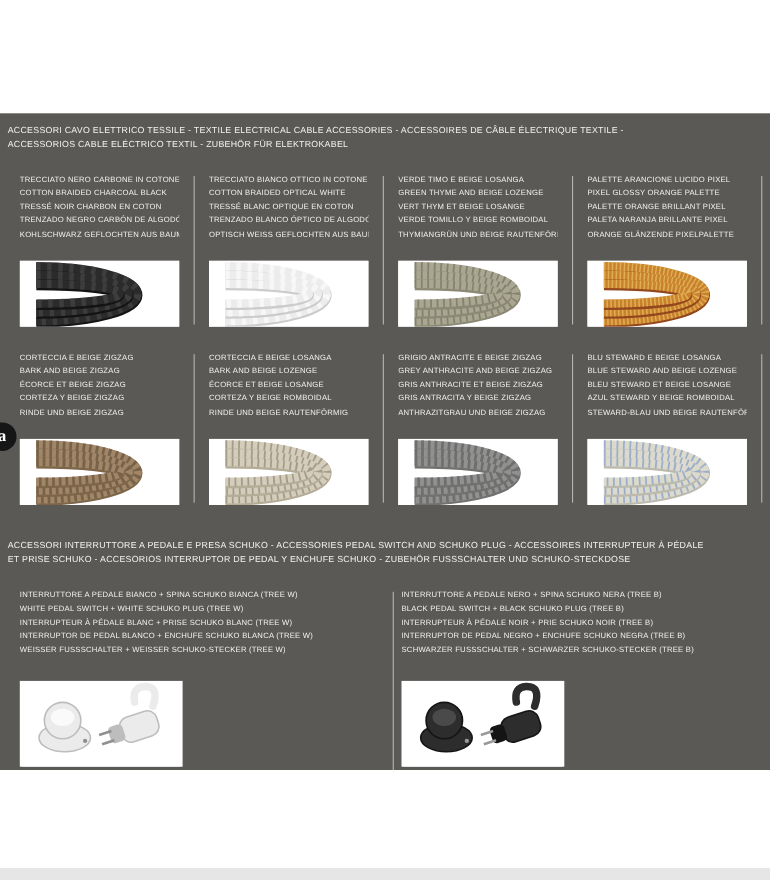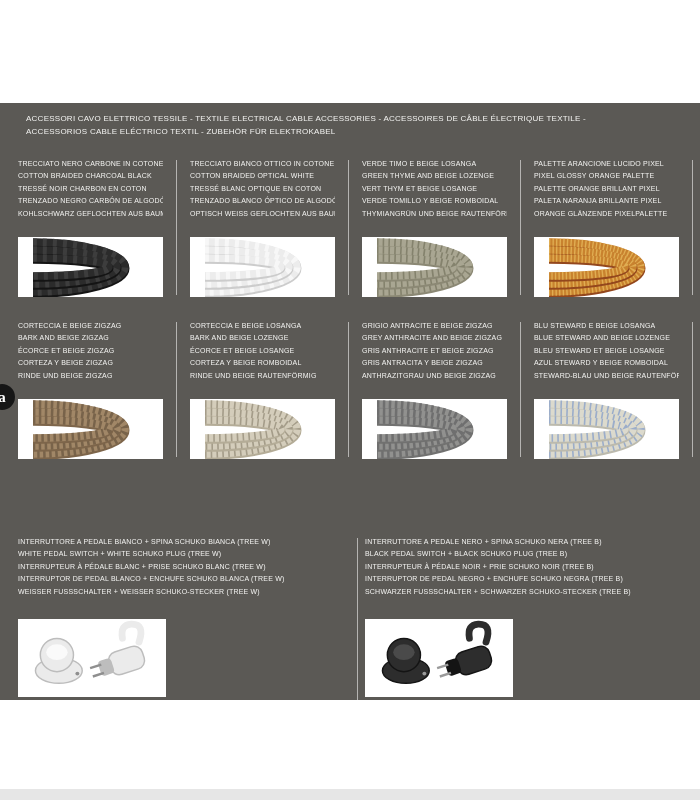--- a/index.html
+++ b/index.html
@@ -1,19 +1,19 @@
 <!DOCTYPE html>
 <html><head>
 <meta charset="utf-8">
 <style>
   html,body{margin:0;padding:0;background:#fff;}
   .page{position:relative;width:700px;height:800px;background:#ffffff;overflow:hidden;
         font-family:"Liberation Sans",sans-serif;}
   .panel{position:absolute;left:0;top:103px;width:700px;height:597px;background:#5b5955;}
-  .hdr{position:absolute;left:26px;width:666px;color:#f2f2f0;font-size:8px;line-height:12.5px;
+  .hdr{position:absolute;left:7px;width:666px;color:#f2f2f0;font-size:8px;line-height:12.5px;
        letter-spacing:.25px;white-space:pre-line;font-weight:400;}
   #header1{top:10px;}
   #header2{top:387px;}
   .grid4{position:absolute;left:18px;display:grid;grid-template-columns:repeat(4,145px);column-gap:27px;}
   #cable-row-1{top:55px;}
   #cable-row-2{top:217px;}
   .grid2{position:absolute;left:18px;top:433px;display:grid;grid-template-columns:repeat(2,330px);column-gap:17px;}
   .cell{position:relative;}
   .cell::after{content:"";position:absolute;right:-14px;top:2px;bottom:2px;width:1px;
                background:rgba(255,255,255,.55);}
@@ -225,20 +225,22 @@
               <path d="M15 13 A 84 17 0 0 1 15 47" fill="none" stroke="#dcdacd" stroke-width="7.6"></path>
               <path d="M15 13 A 84 17 0 0 1 15 47" fill="none" stroke="#6f90c8" stroke-width="7.6" stroke-dasharray="1.6 4.2" opacity="0.6"></path>
               <path d="M15 21 A 76 9 0 0 1 15 39" fill="none" stroke="#bcbaad" stroke-width="9" transform="translate(0,1.3)"></path>
               <path d="M15 21 A 76 9 0 0 1 15 39" fill="none" stroke="#dcdacd" stroke-width="7.6"></path>
               <path d="M15 21 A 76 9 0 0 1 15 39" fill="none" stroke="#6f90c8" stroke-width="7.6" stroke-dasharray="1.6 4.2" opacity="0.6"></path>
             </svg>
           </div>
         </div>
       </div>
 
+    <div class="hdr" id="header2">ACCESSORI INTERRUTTORE A PEDALE E PRESA SCHUKO - ACCESSORIES PEDAL SWITCH AND SCHUKO PLUG - ACCESSOIRES INTERRUPTEUR À PÉDALE
+ET PRISE SCHUKO - ACCESORIOS INTERRUPTOR DE PEDAL Y ENCHUFE SCHUKO - ZUBEHÖR FUSSSCHALTER UND SCHUKO-STECKDOSE</div>
 
     <div class="grid2" id="switch-row">
         <div class="cell2 with-div">
           <div class="desc">
             <div class="dline">INTERRUTTORE A PEDALE BIANCO + SPINA SCHUKO BIANCA (TREE W)</div>
             <div class="dline">WHITE PEDAL SWITCH + WHITE SCHUKO PLUG (TREE W)</div>
             <div class="dline">INTERRUPTEUR À PÉDALE BLANC + PRISE SCHUKO BLANC (TREE W)</div>
             <div class="dline">INTERRUPTOR DE PEDAL BLANCO + ENCHUFE SCHUKO BLANCA (TREE W)</div>
             <div class="dline">WEISSER FUSSSCHALTER + WEISSER SCHUKO-STECKER (TREE W)</div>
           </div>

